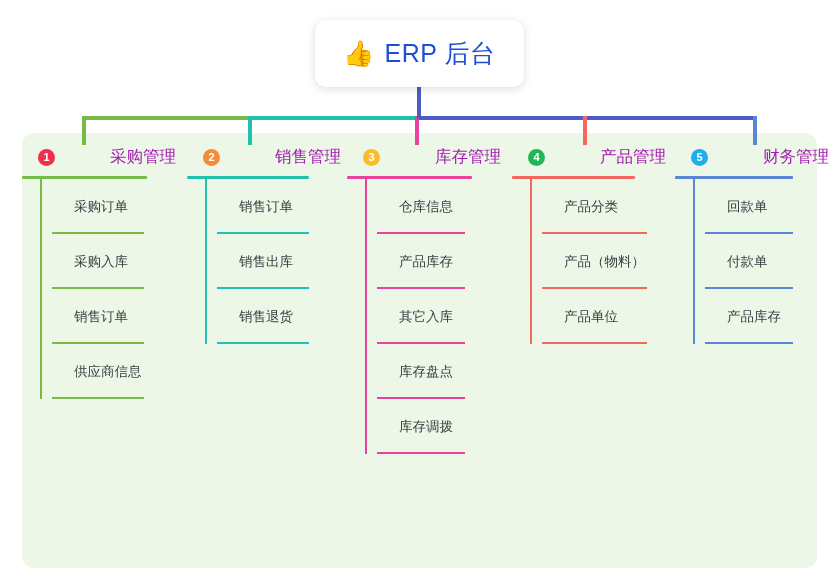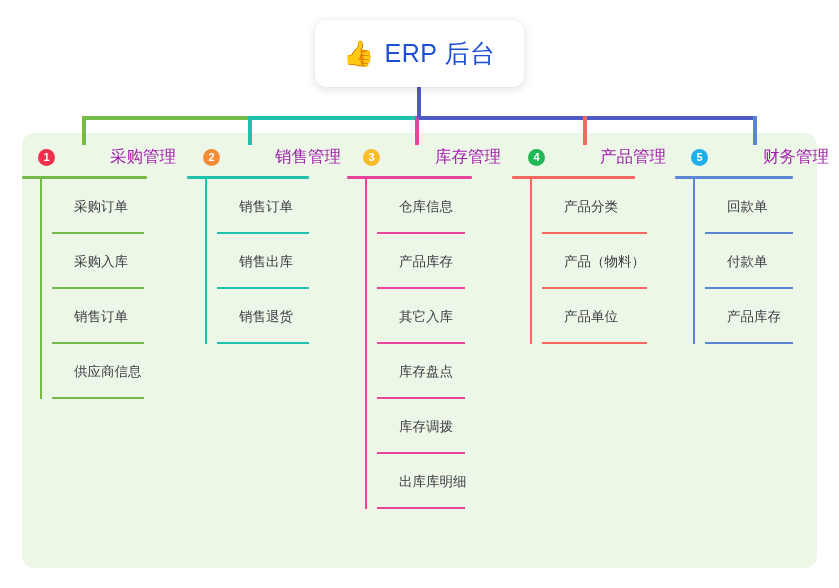--- a/index.html
+++ b/index.html
@@ -221,24 +221,20 @@
           <div class="item-rule" style="background: rgb(232, 68, 155); width: 88px;"></div>
         </div>
         <div class="item">
           <span class="item-label">库存盘点</span>
           <div class="item-rule" style="background: rgb(232, 68, 155); width: 88px;"></div>
         </div>
         <div class="item">
           <span class="item-label">库存调拨</span>
           <div class="item-rule" style="background: rgb(232, 68, 155); width: 88px;"></div>
         </div>
-        <div class="item">
-          <span class="item-label">出库库明细</span>
-          <div class="item-rule" style="background: rgb(232, 68, 155); width: 88px;"></div>
-        </div>
       </div>
     </div>
     <div class="column" style="width: 163px;">
       <div class="col-head">
         <span class="badge" style="background: rgb(32, 183, 87);">4</span>
         <span class="col-title">产品管理</span>
       </div>
       <div class="head-rule" style="background: rgb(244, 104, 95); width: 123px;"></div>
       <div class="col-items">
         <div class="spine" style="background: rgb(244, 104, 95);"></div>

